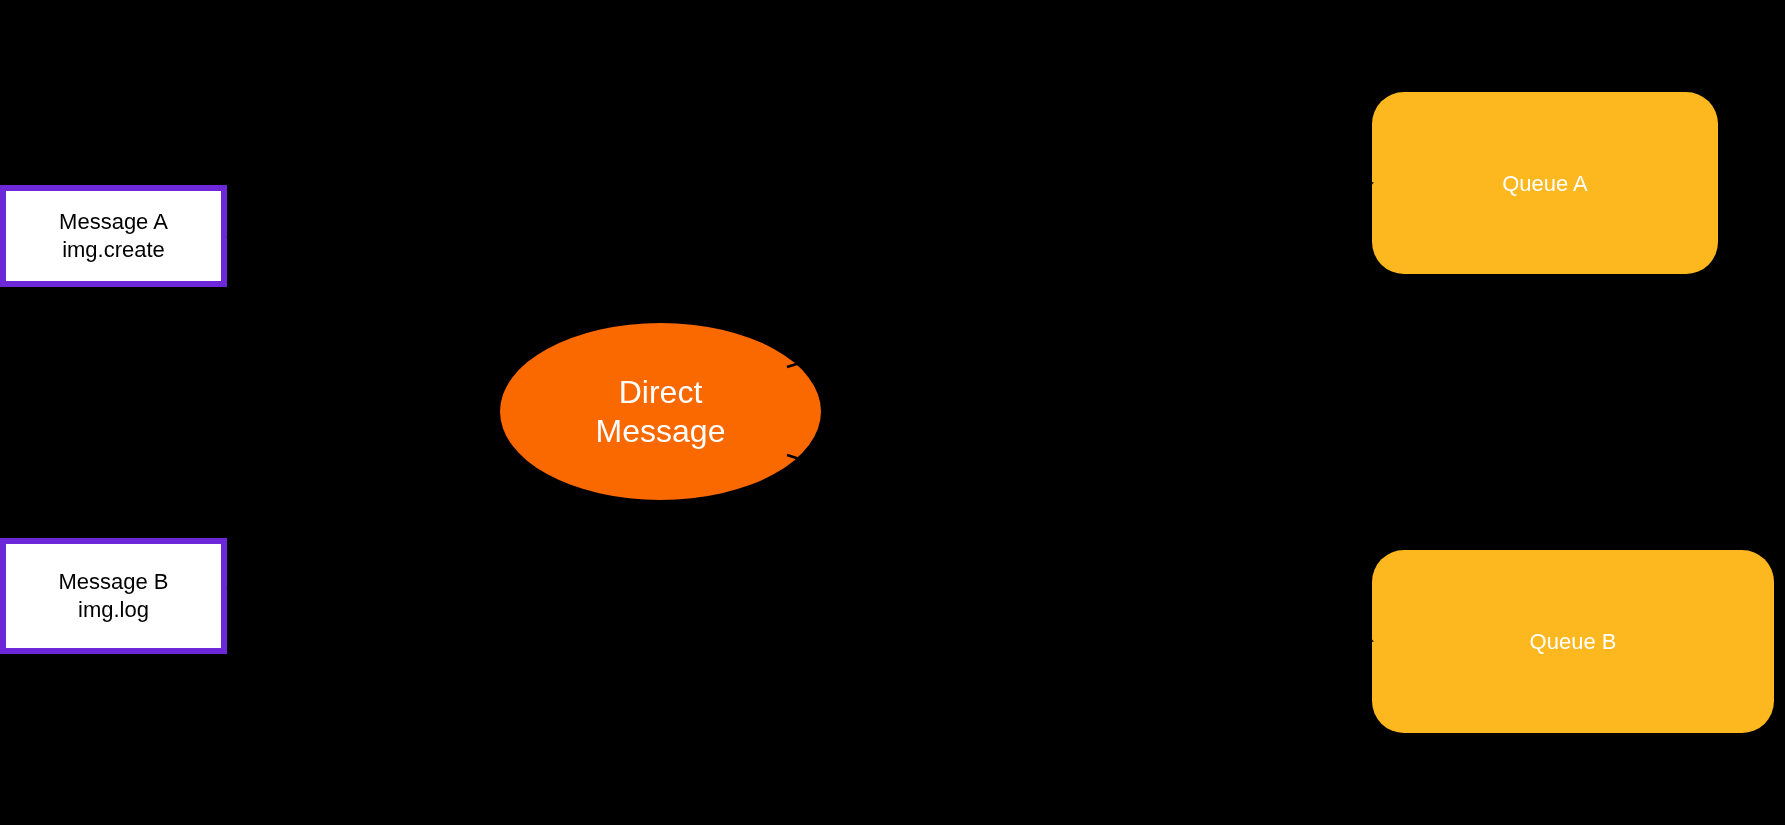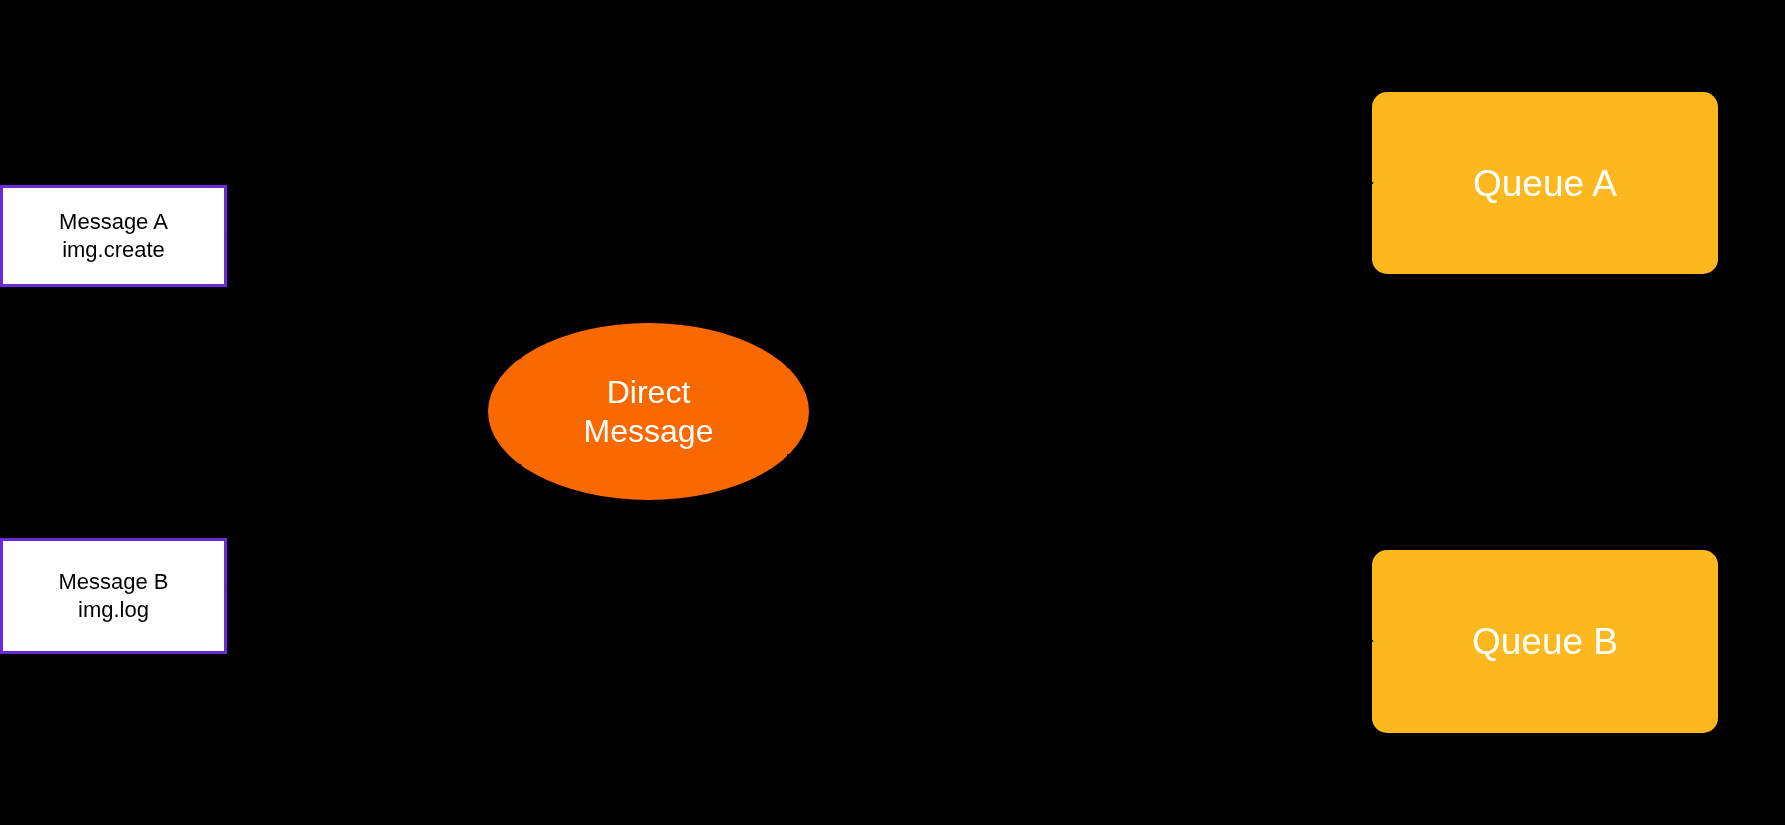--- a/index.html
+++ b/index.html
@@ -20,44 +20,44 @@
     display: flex;
     flex-direction: column;
     align-items: center;
     justify-content: center;
     text-align: center;
     box-sizing: border-box;
     z-index: 1;
   }
   .message-box {
     background: #FFFFFF;
-    border: 3px solid #6d28d9;
+    border: 6px solid #6d28d9;
     color: #000000;
     font-size: 22px;
     line-height: 28px;
   }
   .message-a { left: 0px;    top: 185px; width: 227px; height: 102px; }
   .message-b { left: 0px;    top: 538px; width: 227px; height: 116px; }
   .exchange {
-    left: 488px; top: 323px; width: 321px; height: 177px;
+    left: 500px; top: 323px; width: 321px; height: 177px;
     background: #FA6800;
     border-radius: 50%;
     color: #FFFFFF;
     font-size: 32px;
     line-height: 39px;
   }
   .queue {
     background: #FDB71F;
-    border-radius: 15px;
+    border-radius: 32px;
     color: #FFFFFF;
-    font-size: 37px;
+    font-size: 22px;
     line-height: 39px;
   }
   .queue-a { left: 1372px; top: 92px;  width: 346px; height: 182px; }
-  .queue-b { left: 1372px; top: 550px; width: 346px; height: 183px; align-items: center; }
+  .queue-b { left: 1372px; top: 550px; width: 402px; height: 183px; align-items: center; }
   .connector-layer {
     position: absolute;
     left: 0; top: 0;
     width: 1785px;
     height: 825px;
     z-index: 2;
     pointer-events: none;
   }
   .label-line { display: block; }
 </style>

